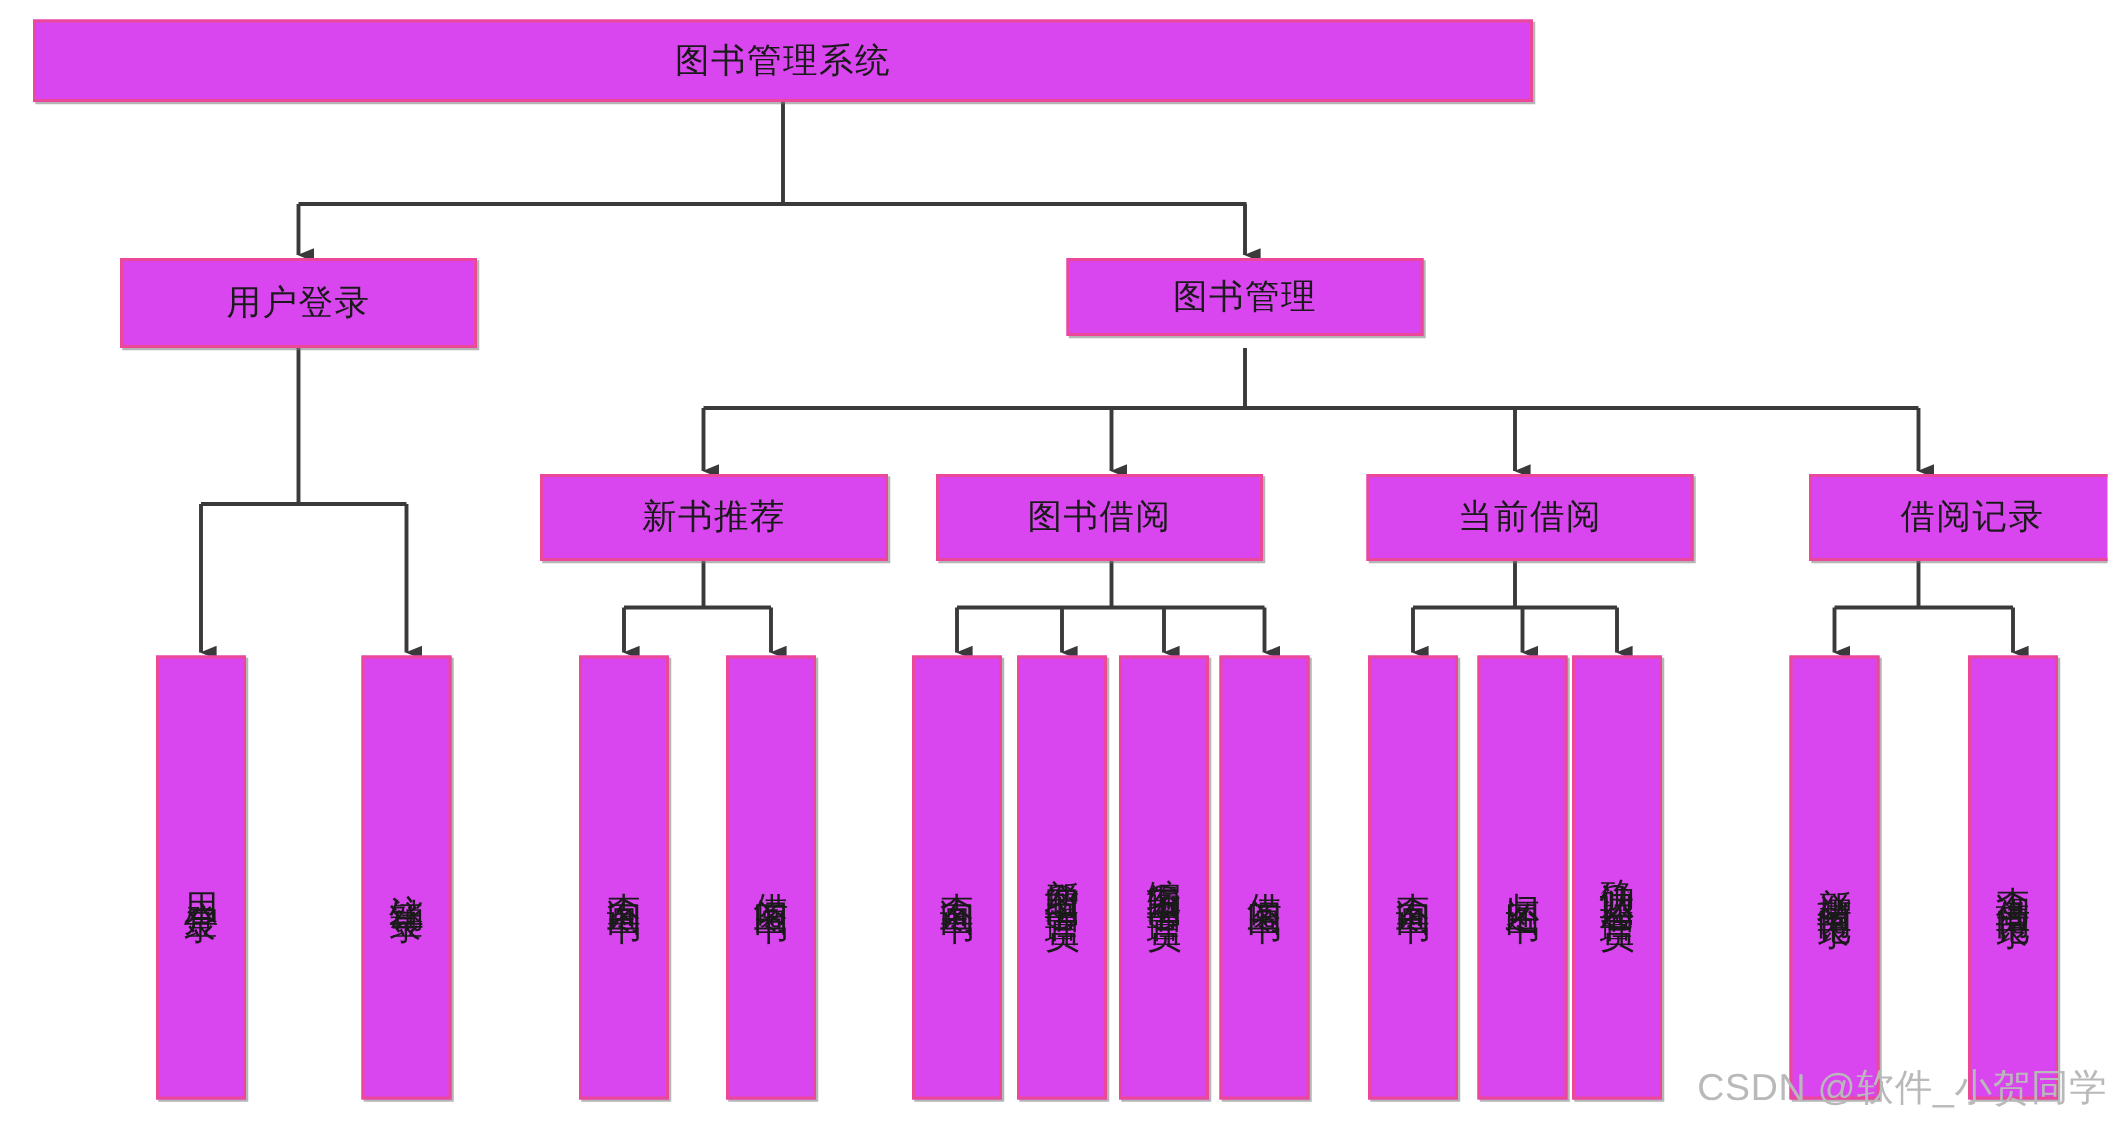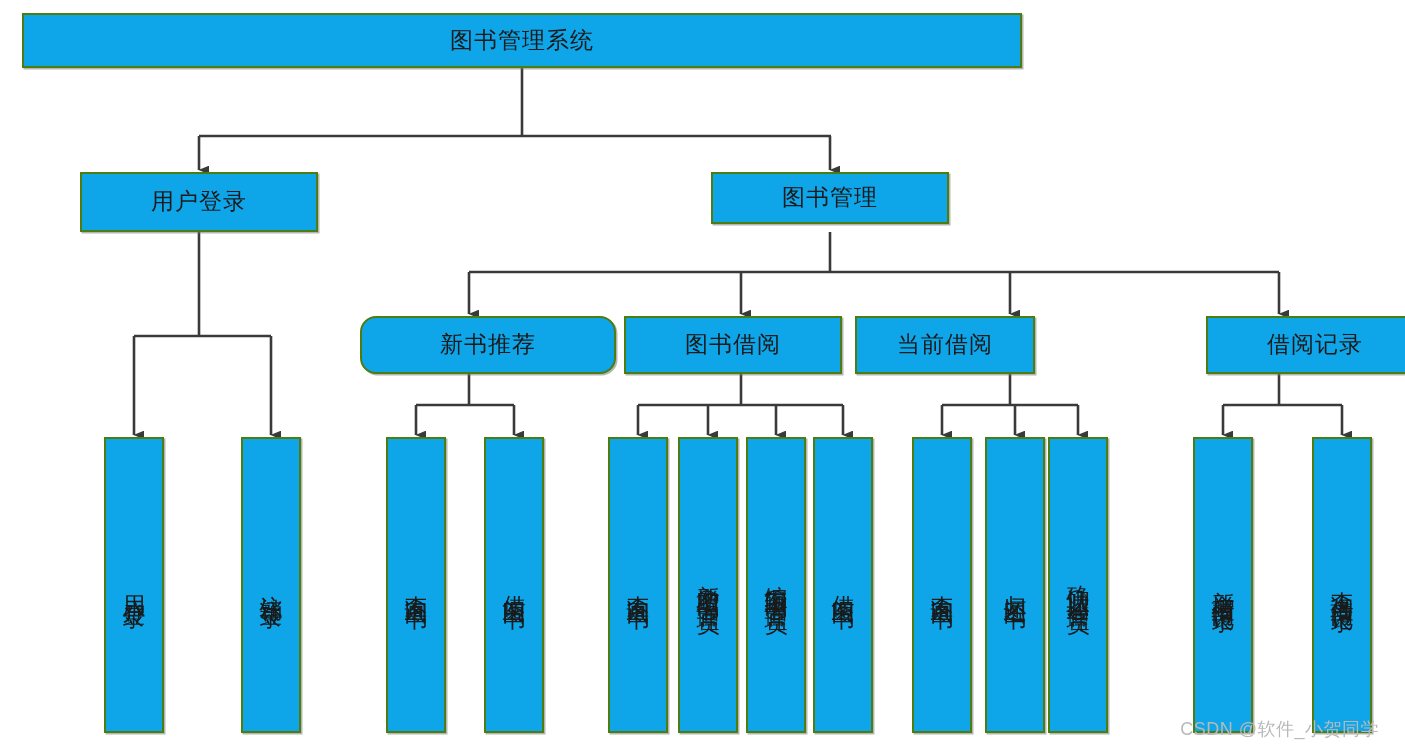--- a/index.html
+++ b/index.html
@@ -17,22 +17,22 @@
   #diagram-root {
     position: absolute;
     left: 0;
     top: 0;
     width: 1405px;
     height: 747px;
   }
   .node-box {
     position: absolute;
     box-sizing: border-box;
-    background: #0ea5e9;
-    border: 2px solid #4d7c0f;
+    background: #d946ef;
+    border: 2px solid #ec4899;
     box-shadow: 1.5px 1.5px 0 0 rgba(120,120,120,0.55);
   }
   .node-label-h {
     position: absolute;
     left: 0; right: 0; top: 50%;
     transform: translateY(-50%);
     text-align: center;
     font-size: 23px;
     color: #1a1a1a;
     letter-spacing: 1px;
@@ -56,23 +56,23 @@
   }
   #edges {
     position: absolute;
     left: 0; top: 0;
     width: 1405px;
     height: 747px;
     pointer-events: none;
   }
   .watermark {
     position: absolute;
-    right: 26px;
+    right: 0;
     bottom: 6px;
-    font-size: 18px;
+    font-size: 25px;
     color: #b9b9b9;
     letter-spacing: 0.5px;
     white-space: nowrap;
   }
 </style>
 </head>
 <body>
 
 <div id="diagram-root">
 
@@ -130,27 +130,27 @@
     <div class="node-label-h">图书管理系统</div>
   </div>
 
   <div class="node-box" style="left:80px; top:172px; width:238px; height:60px;">
     <div class="node-label-h">用户登录</div>
   </div>
   <div class="node-box" style="left:711px; top:172px; width:238px; height:52px;">
     <div class="node-label-h">图书管理</div>
   </div>
 
-  <div class="node-box" style="left:360px; top:316px; width:256px; height:58px;border-radius:16px;">
+  <div class="node-box" style="left:360px; top:316px; width:232px; height:58px;">
     <div class="node-label-h">新书推荐</div>
   </div>
   <div class="node-box" style="left:624px; top:316px; width:218px; height:58px;">
     <div class="node-label-h">图书借阅</div>
   </div>
-  <div class="node-box" style="left:855px; top:316px; width:180px; height:58px;">
+  <div class="node-box" style="left:911px; top:316px; width:218px; height:58px;">
     <div class="node-label-h">当前借阅</div>
   </div>
   <div class="node-box" style="left:1206px; top:316px; width:218px; height:58px;padding-left:23px;">
     <div class="node-label-h">借阅记录</div>
   </div>
 
   <div class="node-box leaf" style="left:104px; top:437px; width:60px; height:296px;">
     <div class="node-label-v">用户登录</div>
   </div>
   <div class="node-box leaf" style="left:241px; top:437px; width:60px; height:296px;">

